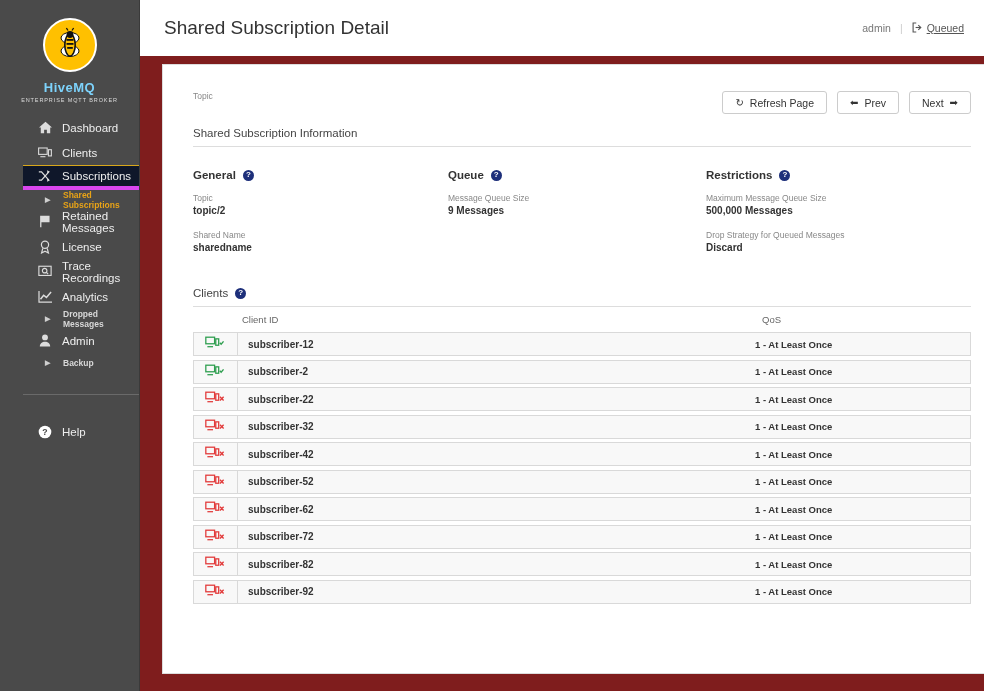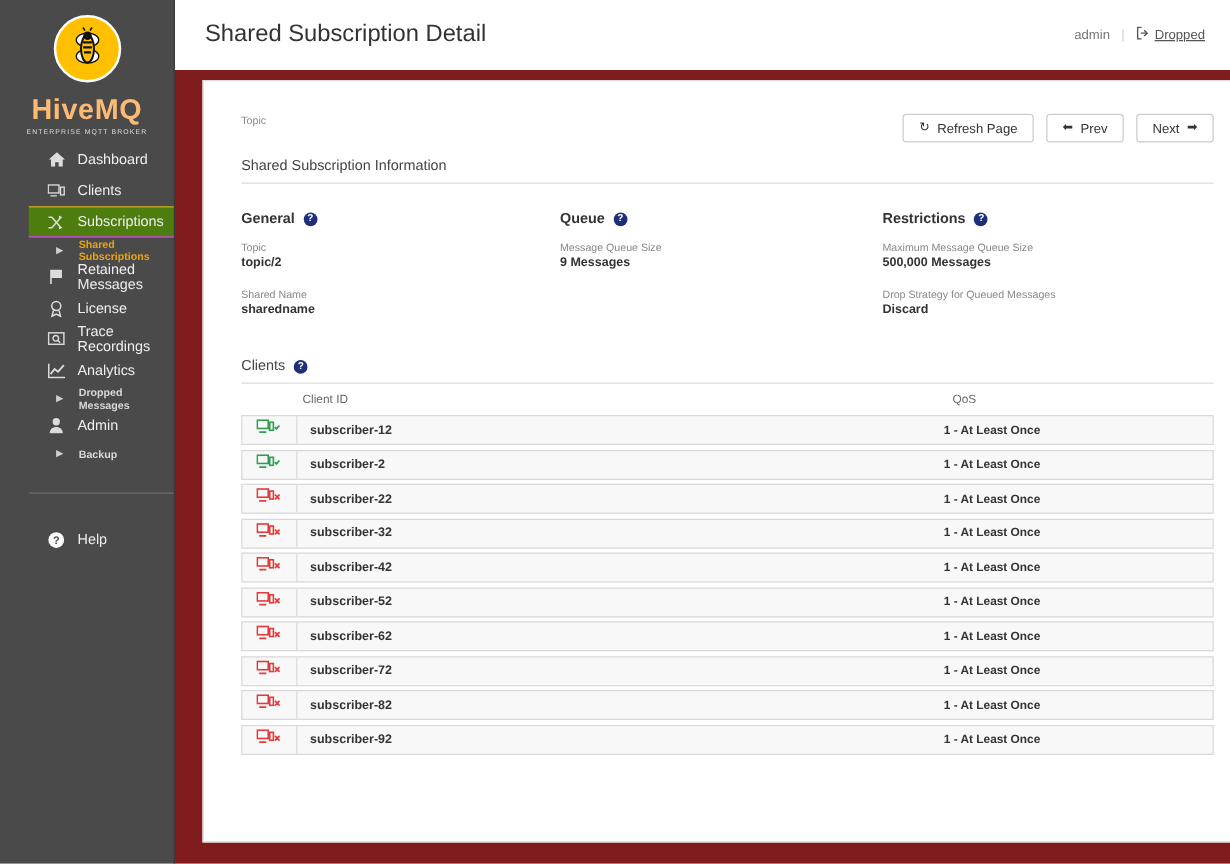--- a/index.html
+++ b/index.html
@@ -27,22 +27,22 @@
   }
   .bee-circle {
     width: 54px; height: 54px; border-radius: 50%;
     background: #ffc000;
     border: 2.5px solid #ffffff;
     position: relative;
     display: flex; align-items: center; justify-content: center;
   }
   .brand-name {
     margin-top: 8px;
-    font-size: 23px; font-weight: bold; letter-spacing: 0.5px;
-    color: #fdba74;
+    font-size: 13px; font-weight: bold; letter-spacing: 0.5px;
+    color: #7dd3fc;
   }
   .brand-sub {
     margin-top: 2px;
     font-size: 5.5px; letter-spacing: 0.9px;
     color: #dcdcdc;
   }
 
   .nav { display: flex; flex-direction: column; padding-left: 23px; }
   .nav-item {
     display: flex; align-items: center;
@@ -52,23 +52,23 @@
     color: #eeeeee;
     cursor: pointer;
   }
   .nav-item .ico {
     width: 20px; min-width: 20px;
     display: flex; align-items: center; justify-content: center;
     margin-right: 7px;
     color: #dcdcdc;
   }
   .nav-item.active {
-    background: #4d7c0f;
+    background: #0f172a;
     border-top: 1px solid #d8a71b;
-    border-bottom: 1px solid #d946ef;
+    border-bottom: 4px solid #d946ef;
   }
   .nav-sub {
     display: flex; align-items: center;
     height: 19px;
     padding-left: 22px;
     font-size: 8.5px; font-weight: bold;
     color: #d8d8d8;
     cursor: pointer;
   }
   .nav-sub .caret {
@@ -334,21 +334,21 @@
         <span>admin</span>
         <span class="sep">|</span>
         <span class="logout-link">
           <span>
             <svg width="11" height="11" viewBox="0 0 14 14" fill="none" stroke="#555" stroke-width="1.4">
               <path d="M5.4 1.2H1.4v11.6h4"></path>
                 <path d="M8 4l3.2 3-3.2 3"></path>
                 <line x1="4.6" y1="7" x2="11" y2="7"></line>
             </svg>
           </span>
-          <span>Dropped</span>
+          <span>Queued</span>
         </span>
       </div>
     </div>
 
     <div class="card">
       <div class="card-inner">
 
         <div>
           <div class="topic-label">Topic</div>
         </div>

